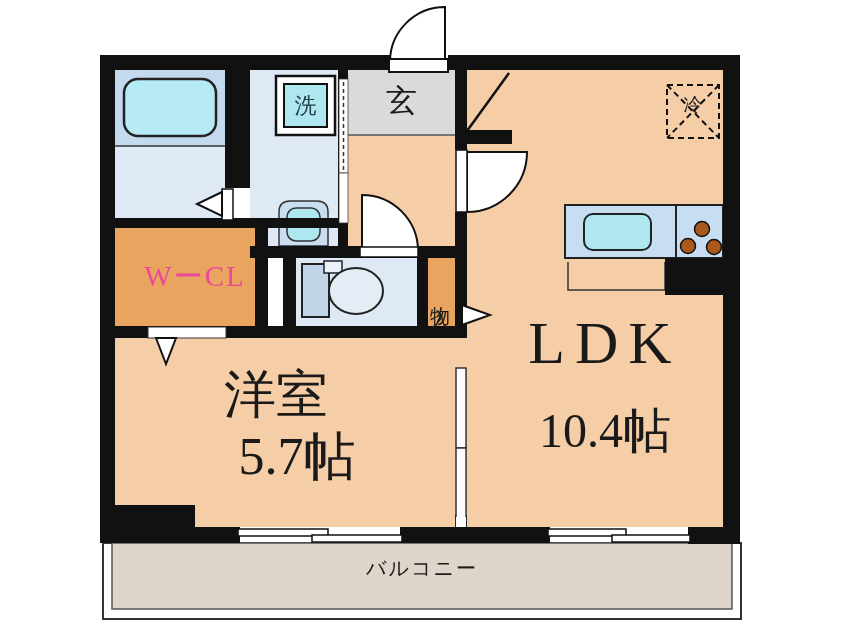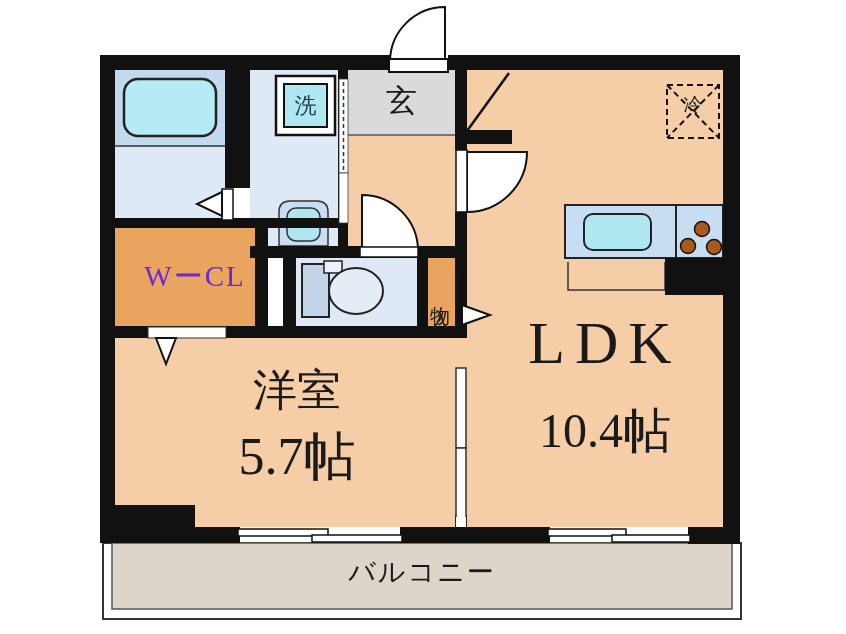--- a/index.html
+++ b/index.html
@@ -131,26 +131,26 @@
     <rect x="312" y="535" width="90" height="7" fill="#ffffff" stroke="#111" stroke-width="1.5"></rect>
     <rect x="548" y="529" width="78" height="7" fill="#ffffff" stroke="#111" stroke-width="1.5"></rect>
     <rect x="612" y="535" width="78" height="7" fill="#ffffff" stroke="#111" stroke-width="1.5"></rect>
   </g>
 </svg>
 
 <div class="lbl serif" id="entrance-label" style="left:348px;top:85px;width:107px;font-size:31px;">玄</div>
 
 <div class="lbl serif" id="laundry-label" style="left:284px;top:94px;width:43px;font-size:22px;color:#21404a;">洗</div>
 
-<div class="lbl serif" id="wcl-label" style="left:115px;top:261px;width:160px;font-size:29px;letter-spacing:2px;color:#6d28d9;">WーCL</div>
+<div class="lbl serif" id="wcl-label" style="left:115px;top:261px;width:160px;font-size:29px;letter-spacing:2px;color:#ec4899;">WーCL</div>
 
 <div class="lbl serif" id="storage-label" style="left:424px;top:260px;width:32px;height:65px;font-size:20px;letter-spacing:2px;">物入</div>
 
-<div class="lbl serif" style="left:127px;top:368px;width:340px;font-size:44px;">洋室</div>
+<div class="lbl serif" style="left:106px;top:368px;width:340px;font-size:52px;">洋室</div>
 <div class="lbl serif" style="left:115px;top:430px;width:364px;font-size:52px;">5.7帖</div>
 
 <div class="lbl serif" style="left:470px;top:312px;width:270px;font-size:60px;letter-spacing:10px;">LDK</div>
 <div class="lbl serif" style="left:470px;top:366px;width:270px;font-size:48px;margin-top:40px;">10.4帖</div>
 
 <div class="lbl serif" id="fridge-label" style="left:667px;top:95px;width:52px;font-size:19px;">冷</div>
 
-<div class="lbl sans" style="left:112px;top:558px;width:620px;font-size:27px;letter-spacing:2px;">バルコニー</div>
+<div class="lbl sans" style="left:112px;top:558px;width:620px;font-size:20px;letter-spacing:2px;">バルコニー</div>
 </div>
 
 </body></html>

